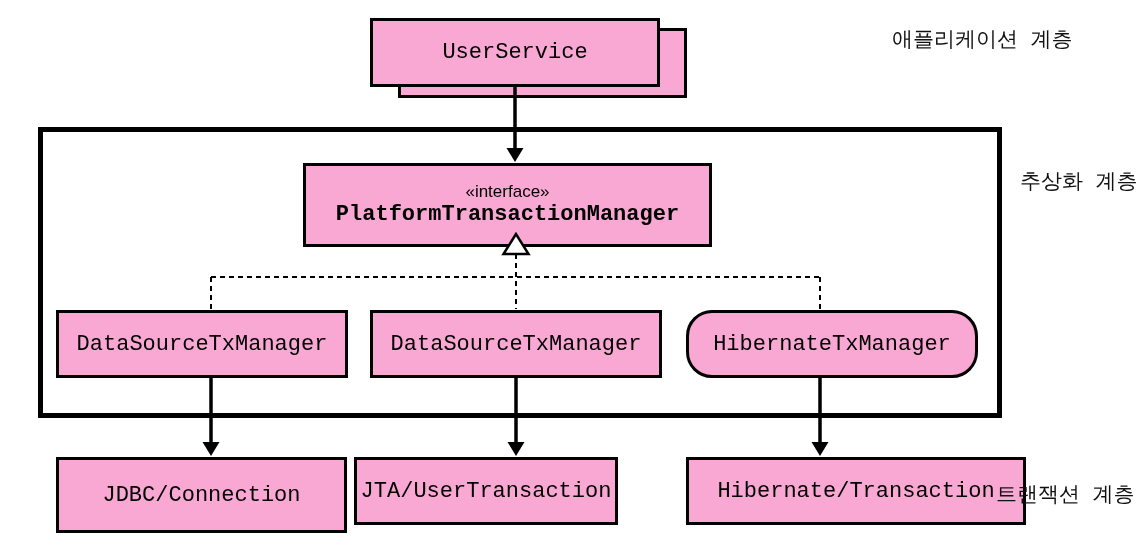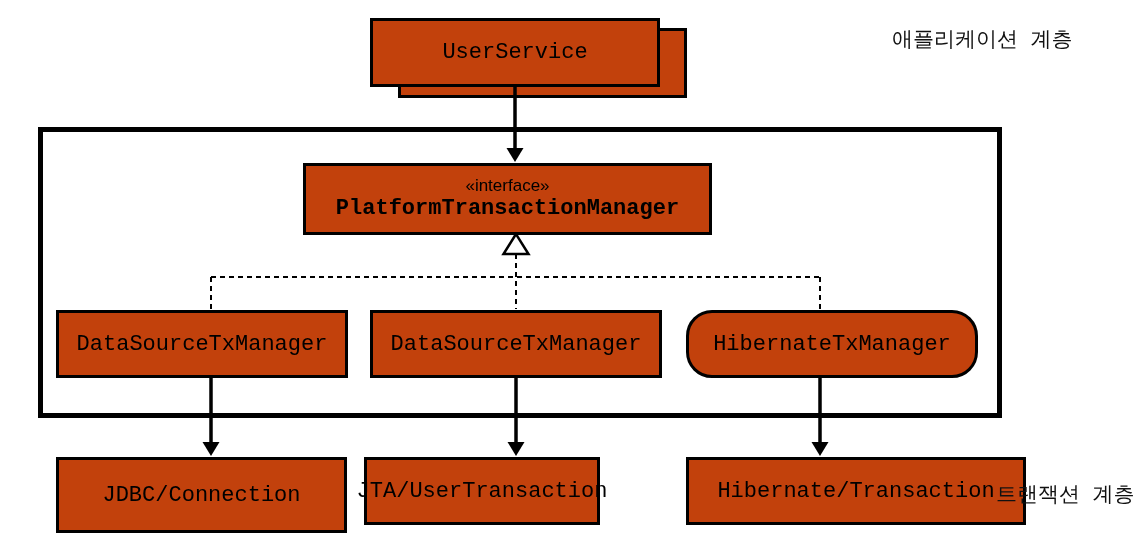--- a/index.html
+++ b/index.html
@@ -11,21 +11,21 @@
     position: relative;
     width: 1143px;
     height: 546px;
     background: #ffffff;
     overflow: hidden;
     font-family: "Liberation Sans", "DejaVu Sans", sans-serif;
   }
   .box {
     position: absolute;
     box-sizing: border-box;
-    background: #c2410c;
+    background: #f9a8d4;
     border: 3px solid #000000;
     display: flex;
     align-items: center;
     justify-content: center;
     font-family: "Liberation Mono", "DejaVu Sans Mono", monospace;
     font-size: 22px;
     color: #000000;
     white-space: nowrap;
   }
   .shadow-box {
@@ -36,21 +36,21 @@
     z-index: 2;
   }
   .big-box {
     position: absolute;
     box-sizing: border-box;
     left: 38px; top: 127px; width: 964px; height: 291px;
     border: 5px solid #000000;
     background: transparent;
   }
   .interface-box {
-    left: 303px; top: 163px; width: 409px; height: 72px;
+    left: 303px; top: 163px; width: 409px; height: 84px;
     flex-direction: column;
     justify-content: center;
     gap: 1px;
   }
   .stereotype {
     font-family: "Liberation Sans", "DejaVu Sans", sans-serif;
     font-size: 17px;
     line-height: 19px;
     color: #000000;
   }
@@ -58,21 +58,21 @@
     font-family: "Liberation Mono", "DejaVu Sans Mono", monospace;
     font-weight: bold;
     font-size: 22px;
     line-height: 26px;
     color: #000000;
   }
   .manager-1 { left: 56px;  top: 310px; width: 292px; height: 68px; }
   .manager-2 { left: 370px; top: 310px; width: 292px; height: 68px; }
   .manager-3 { left: 686px; top: 310px; width: 292px; height: 68px; border-radius: 26px; }
   .api-1     { left: 56px;  top: 457px; width: 291px; height: 76px; }
-  .api-2     { left: 364px; top: 457px; width: 236px; height: 68px; }
+  .api-2     { left: 354px; top: 457px; width: 264px; height: 68px; }
   .api-3     { left: 686px; top: 457px; width: 340px; height: 68px; }
   .layer-label {
     position: absolute;
     font-size: 21px;
     color: #111111;
     white-space: nowrap;
     font-family: Liberation Mono, monospace;
   }
   .label-application { left: 892px;  top: 25px;  }
   .label-abstraction { left: 1020px; top: 167px; }
@@ -91,20 +91,21 @@
 
 <div class="canvas">
 
   <div class="box shadow-box"></div>
   <div class="box user-service-box">
     <span>UserService</span>
   </div>
   <div class="layer-label label-application">애플리케이션 계층</div>
 
   <div class="big-box"></div>
+  <div class="layer-label label-abstraction">추상화 계층</div>
 
   <div class="box interface-box">
     <span class="stereotype">«interface»</span>
     <span class="interface-name">PlatformTransactionManager</span>
   </div>
 
   <div class="box manager-1">
     <span>DataSourceTxManager</span>
   </div>
   <div class="box manager-2">

